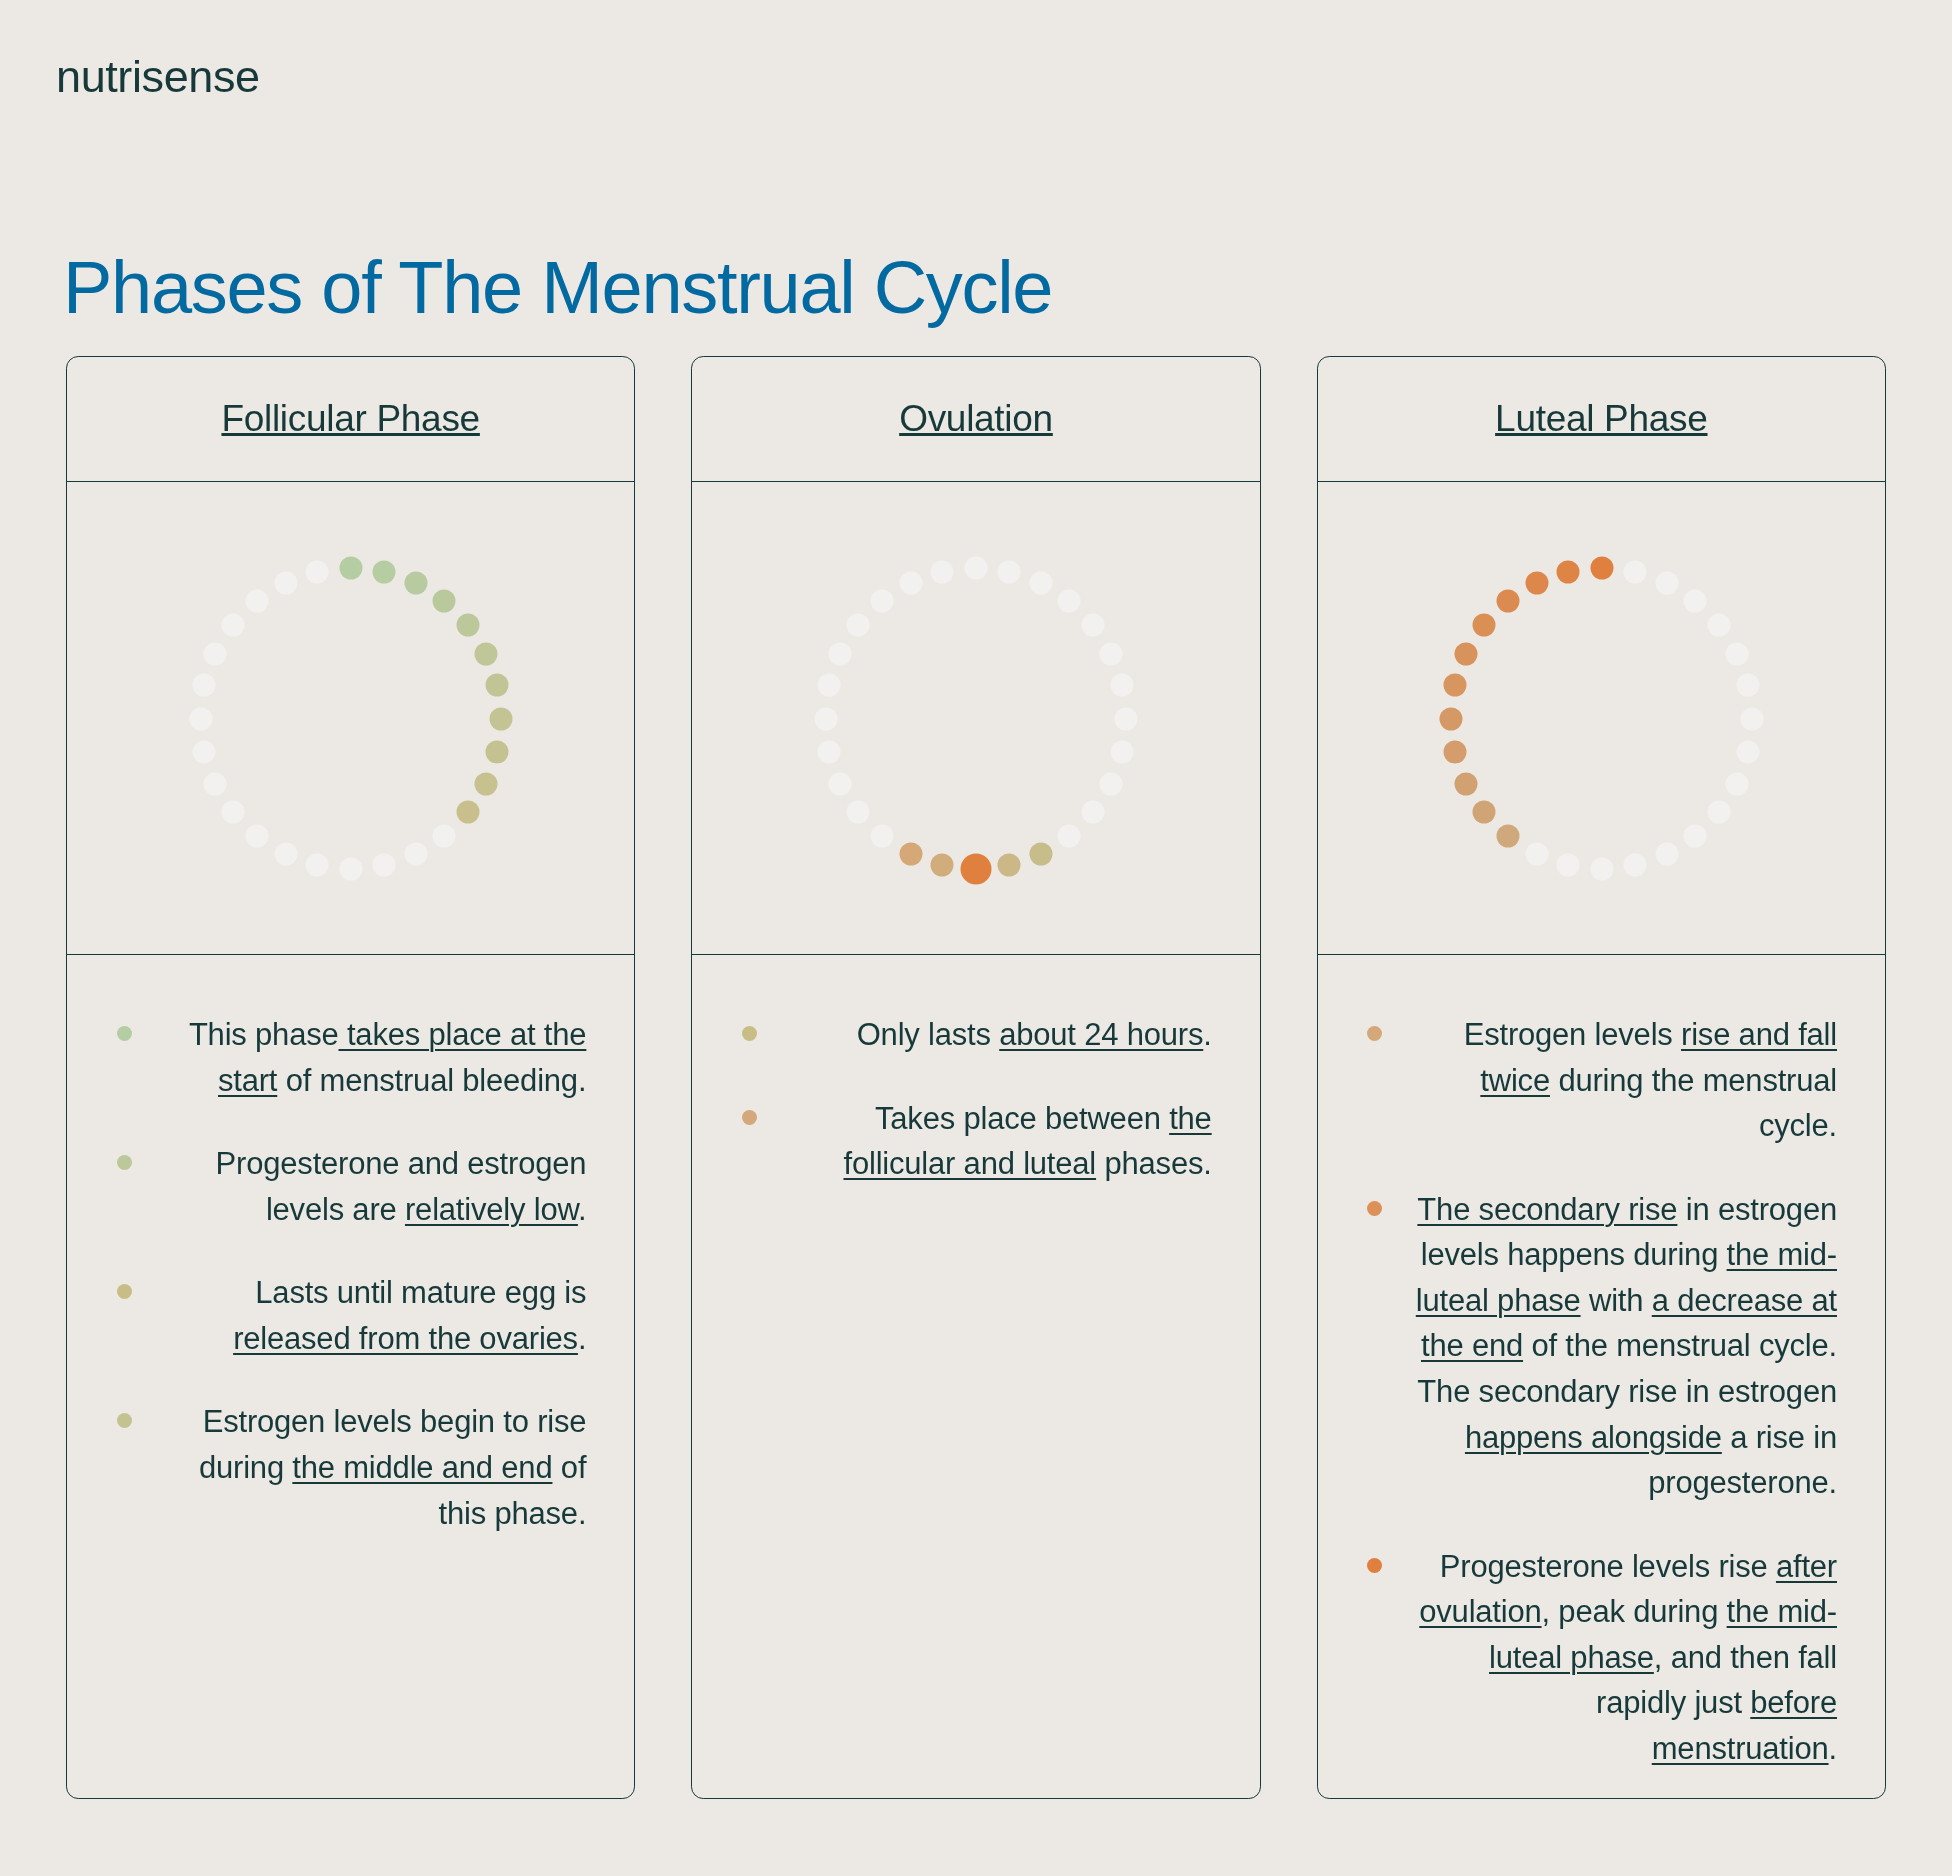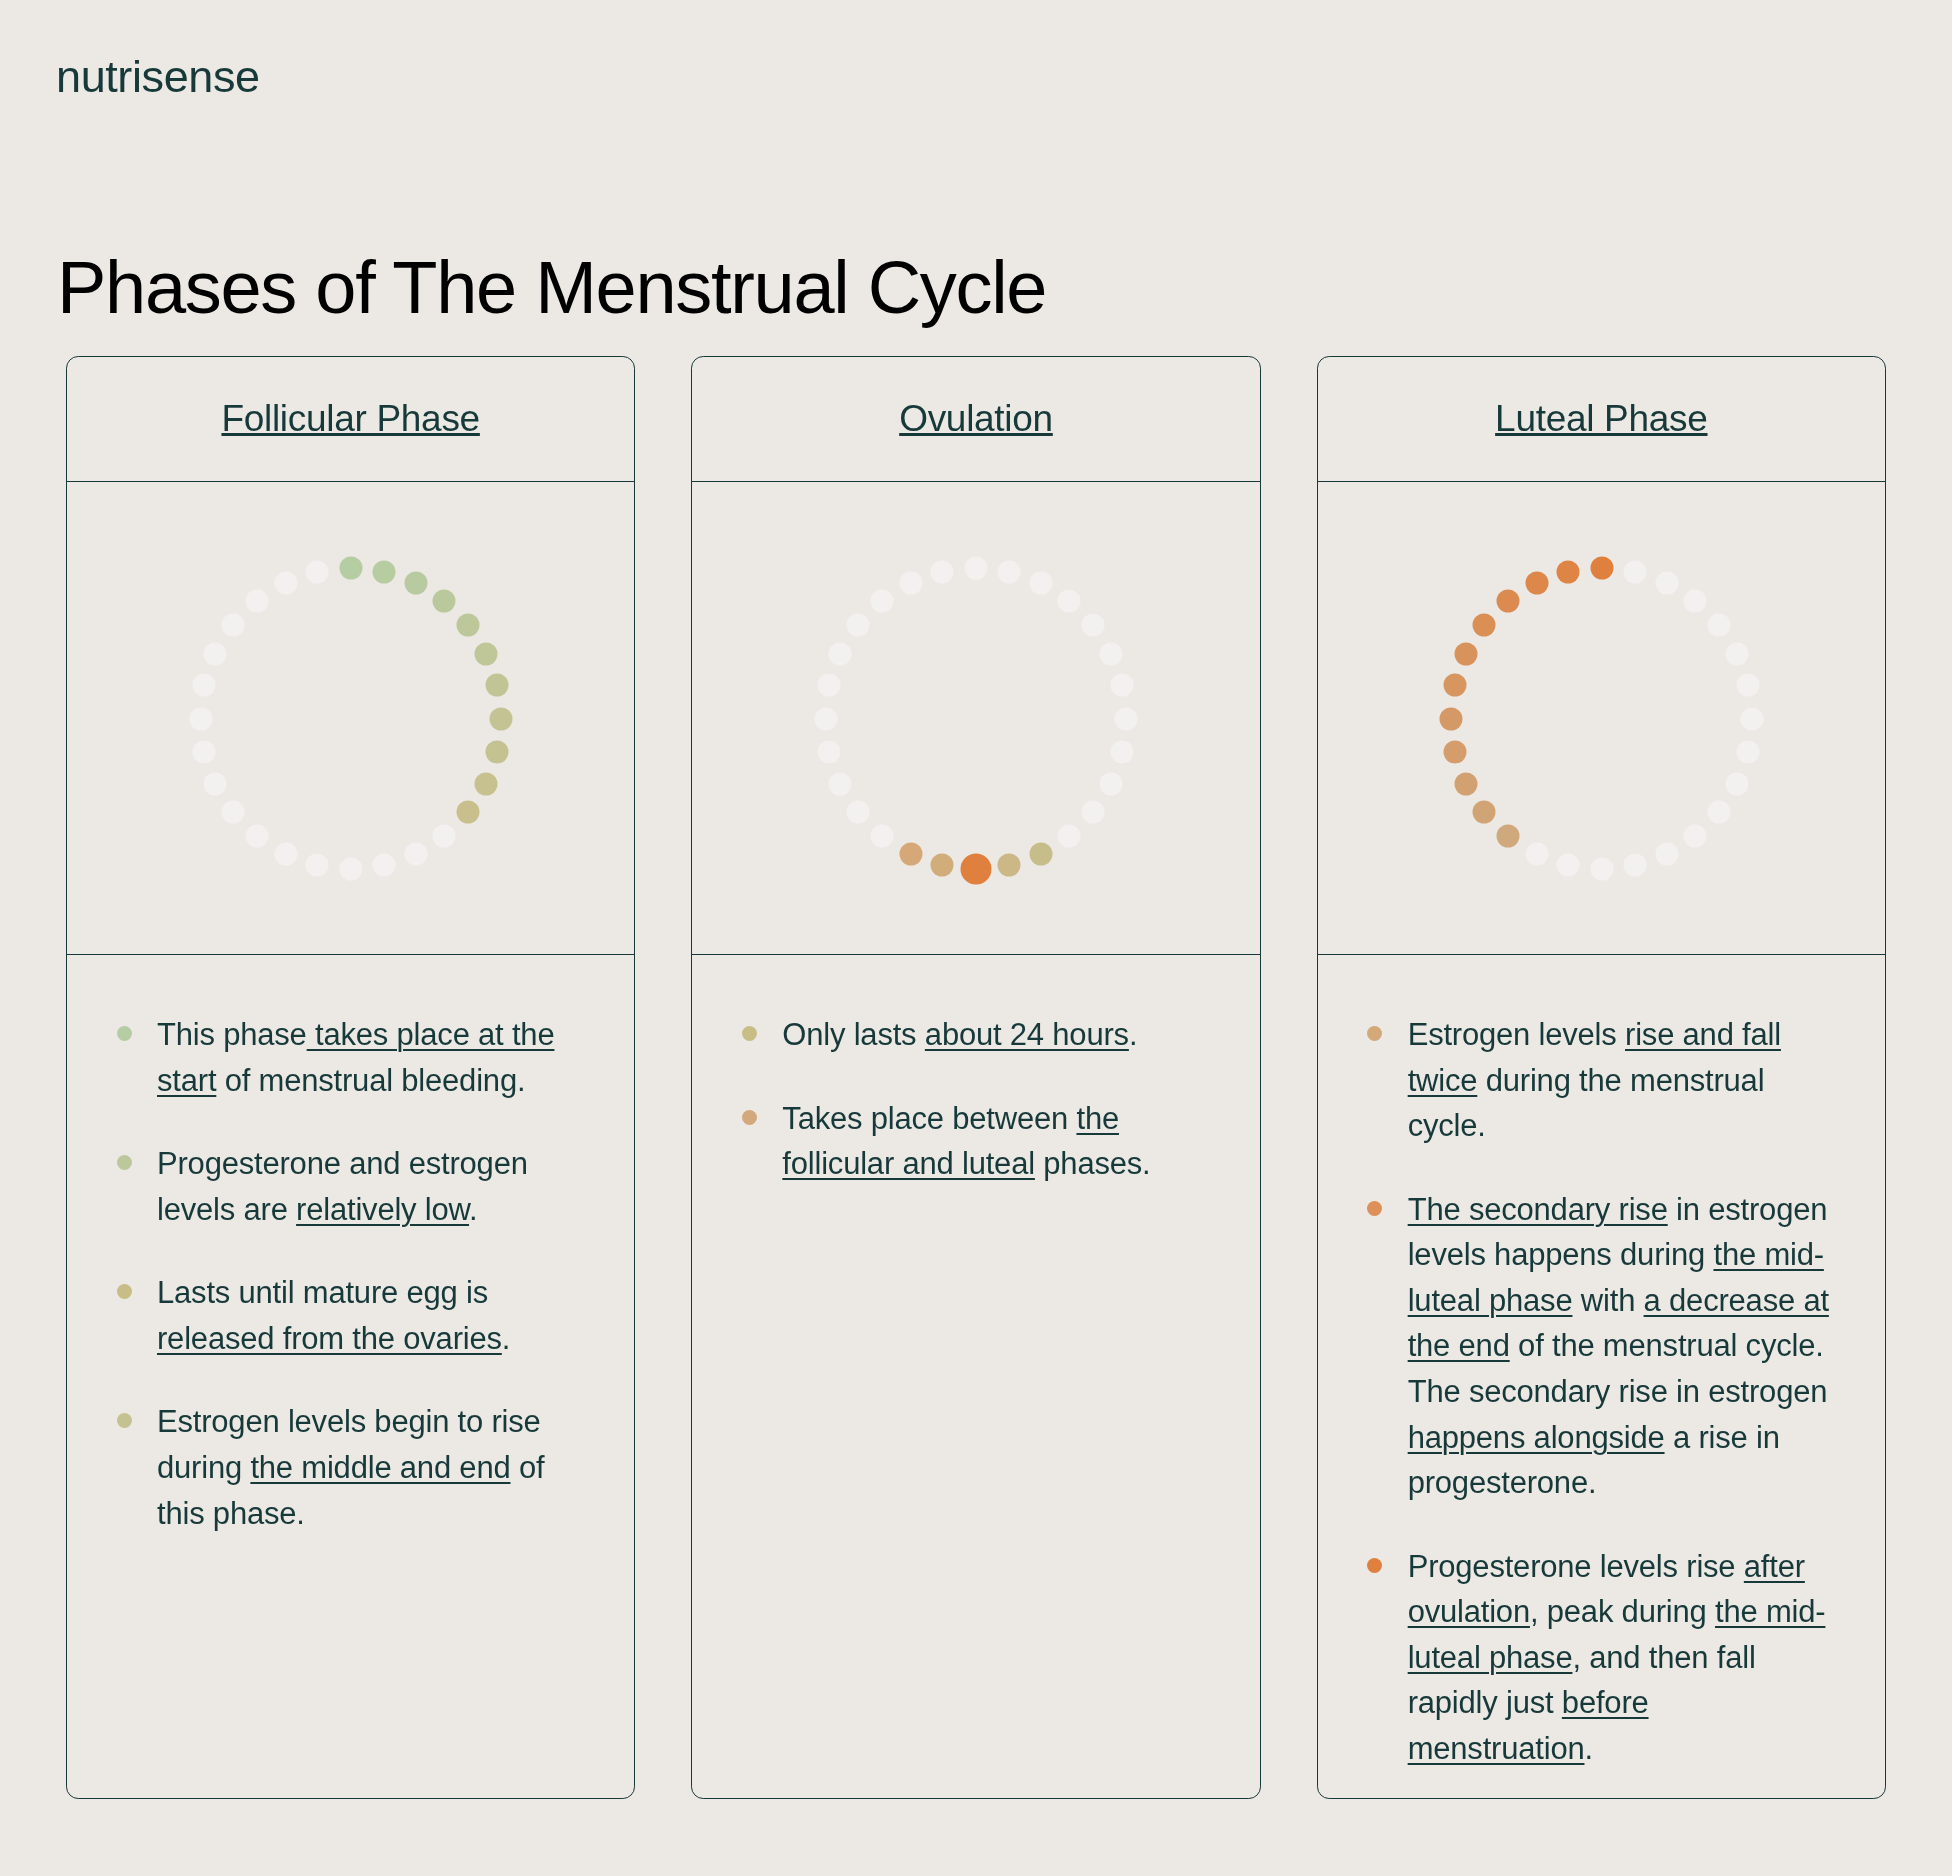--- a/index.html
+++ b/index.html
@@ -12,43 +12,44 @@
     background: #ece9e5;
     font-family: "Liberation Sans", sans-serif;
     color: #17393a;
     overflow: hidden;
   }
   .page {
     position: relative;
     width: 1953px;
     height: 1876px;
     box-sizing: border-box;
+    text-align: right;
   }
 
   
   .brand {
     position: absolute;
     left: 56px;
     top: 54px;
     font-size: 45px;
     letter-spacing: -0.4px;
     font-weight: 400;
     color: #17393a;
     line-height: 1;
   }
 
   
   .page-title {
     position: absolute;
-    left: 57px;
+    left: 63px;
     top: 199px;
     font-size: 74px;
     font-weight: 500;
     letter-spacing: -1.3px;
-    color: #000000;
+    color: #0369a1;
     line-height: 1.05;
   }
 
   
   .cards {
     position: absolute;
     left: 66px;
     top: 356px;
     width: 1820px;
     display: flex;

